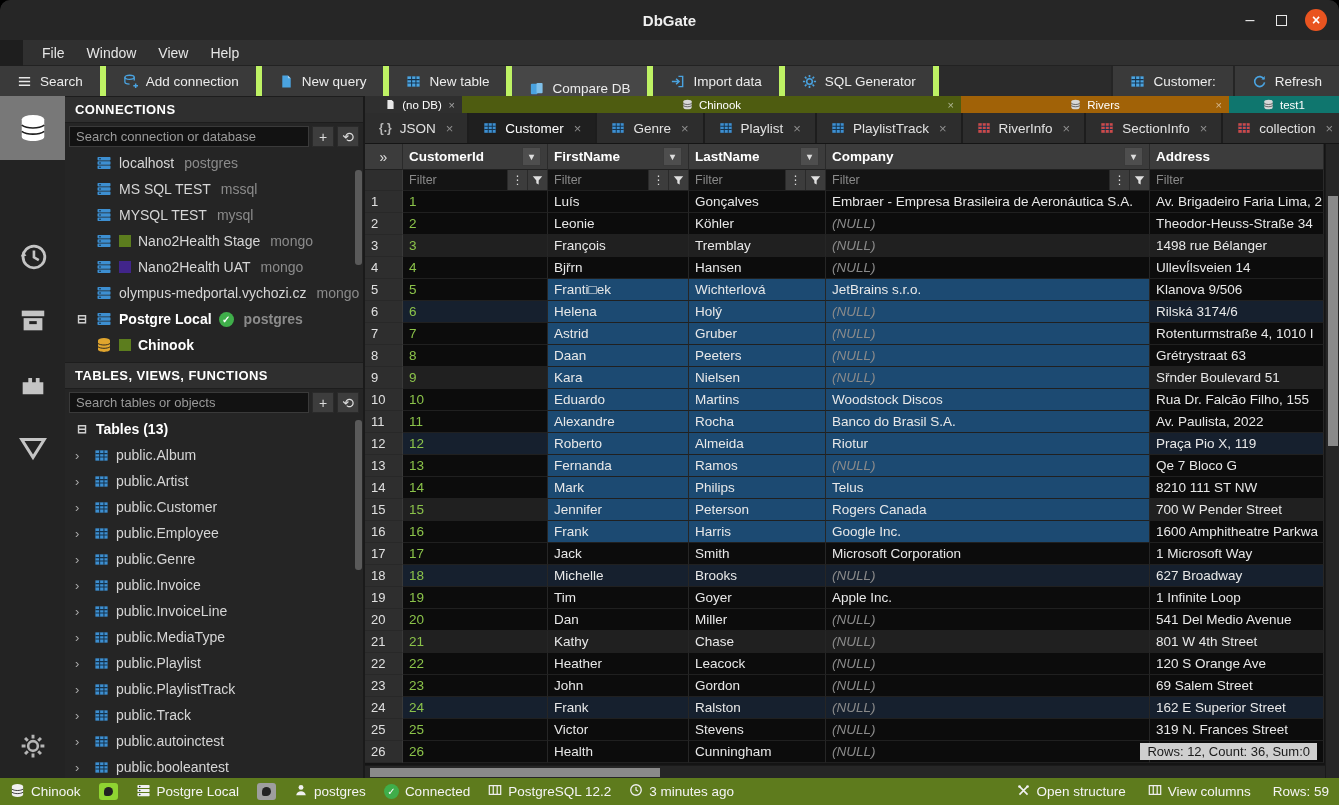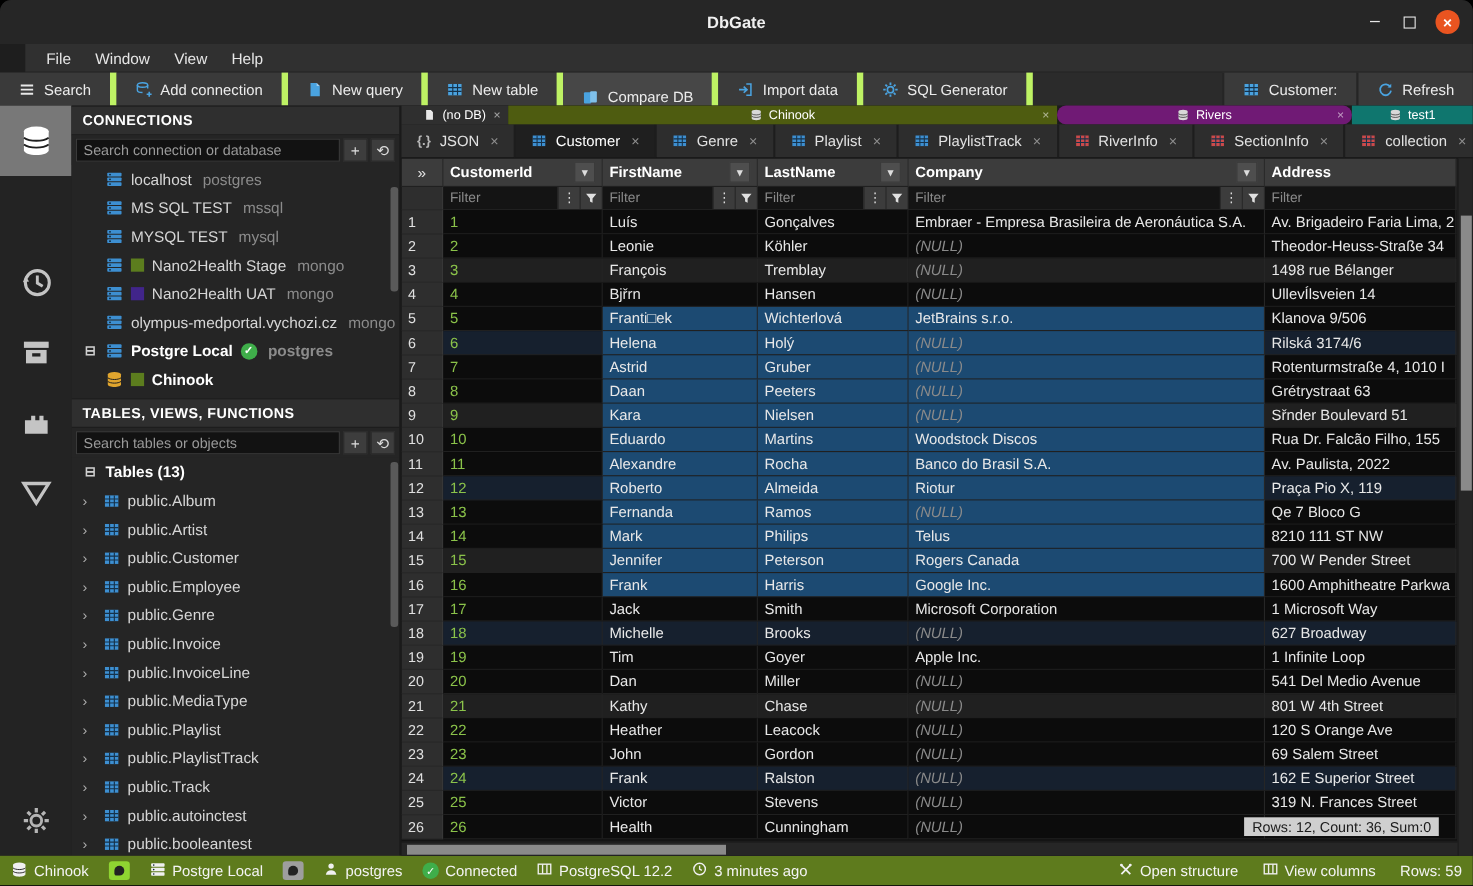--- a/index.html
+++ b/index.html
@@ -93,21 +93,21 @@
                    font-size:12px; border-left:1px solid #2a2a2a; flex:0 0 auto; }
   .gutter { background:#2e2e2e; color:#e0e0e0; font-size:13px; display:flex; align-items:center; padding-left:6px;
             border-right:1px solid #3a3a3a; border-bottom:1px solid #282828; }
   .cell { color:#e8e8e8; font-size:13.5px; display:flex; align-items:center; padding:0 6px; white-space:nowrap;
           overflow:hidden; background:#0c0c0c; border-right:1px solid #262626; border-bottom:1px solid #202020; }
   .cell.idcol { color:#8bc34a; }
   .cell .null { color:#8a8a8a; font-style:italic; }
   .cell.tintA { background:#202020; }
   .cell.tintB { background:#16202e; }
   .cell.sel { background:#1c4a72; }
-  .sum-overlay { position:absolute; right:31px; bottom:18px; background:#cfcfcf; color:#1a1a1a; font-size:13px;
+  .sum-overlay { position:absolute; right:22px; bottom:18px; background:#cfcfcf; color:#1a1a1a; font-size:13px;
                  padding:1px 7px; z-index:5; }
   .vscroll { width:14px; background:#262626; border-left:1px solid #1a1a1a; position:relative; flex:0 0 auto; }
   .vscroll .thumb { position:absolute; top:52px; left:2px; width:10px; height:250px; background:#8a8a8a; }
   .hscroll { position:absolute; left:0; right:14px; bottom:0; height:13px; background:#262626; border-top:1px solid #1a1a1a; }
   .hscroll .thumb { position:absolute; left:5px; top:2px; width:290px; height:9px; background:#8a8a8a; }
 
   
   .statusbar { height:27px; background:#5e7b1d; display:flex; align-items:center; padding:0 10px; gap:18px;
                color:#f4f4f4; font-size:13.5px; flex:0 0 auto; }
   .sb-item { display:flex; align-items:center; gap:6px; white-space:nowrap; }
@@ -574,21 +574,21 @@
                 <ellipse cx="8" cy="3.4" rx="6" ry="2.3" fill="#d8d8d8"></ellipse>
                 <path d="M2 3.4v3c0 1.3 2.7 2.3 6 2.3s6-1 6-2.3v-3" fill="#d8d8d8"></path>
                 <path d="M2 6.7v3c0 1.3 2.7 2.3 6 2.3s6-1 6-2.3v-3" fill="#d8d8d8"></path>
                 <path d="M2 10v2.6c0 1.3 2.7 2.3 6 2.3s6-1 6-2.3V10" fill="#d8d8d8"></path>
                 <path d="M2 6.5c1.4 1 3.5 1.5 6 1.5s4.6-.5 6-1.5M2 9.8c1.4 1 3.5 1.5 6 1.5s4.6-.5 6-1.5" stroke="#1f1f1f" stroke-width=".9" fill="none"></path>
               </svg>
             </span>
             <span>Chinook</span>
             <span class="x">×</span>
           </div>
-          <div class="tabgroup" style="background: #701a75; flex: 0 0 268px; border-radius: 8px;">
+          <div class="tabgroup" style="background: #a16207; flex: 0 0 268px;">
             <span style="display:flex">
               <svg width="11" height="11" viewBox="0 0 16 16">
                 <ellipse cx="8" cy="3.4" rx="6" ry="2.3" fill="#d8d8d8"></ellipse>
                 <path d="M2 3.4v3c0 1.3 2.7 2.3 6 2.3s6-1 6-2.3v-3" fill="#d8d8d8"></path>
                 <path d="M2 6.7v3c0 1.3 2.7 2.3 6 2.3s6-1 6-2.3v-3" fill="#d8d8d8"></path>
                 <path d="M2 10v2.6c0 1.3 2.7 2.3 6 2.3s6-1 6-2.3V10" fill="#d8d8d8"></path>
                 <path d="M2 6.5c1.4 1 3.5 1.5 6 1.5s4.6-.5 6-1.5M2 9.8c1.4 1 3.5 1.5 6 1.5s4.6-.5 6-1.5" stroke="#1f1f1f" stroke-width=".9" fill="none"></path>
               </svg>
             </span>
             <span>Rivers</span>

